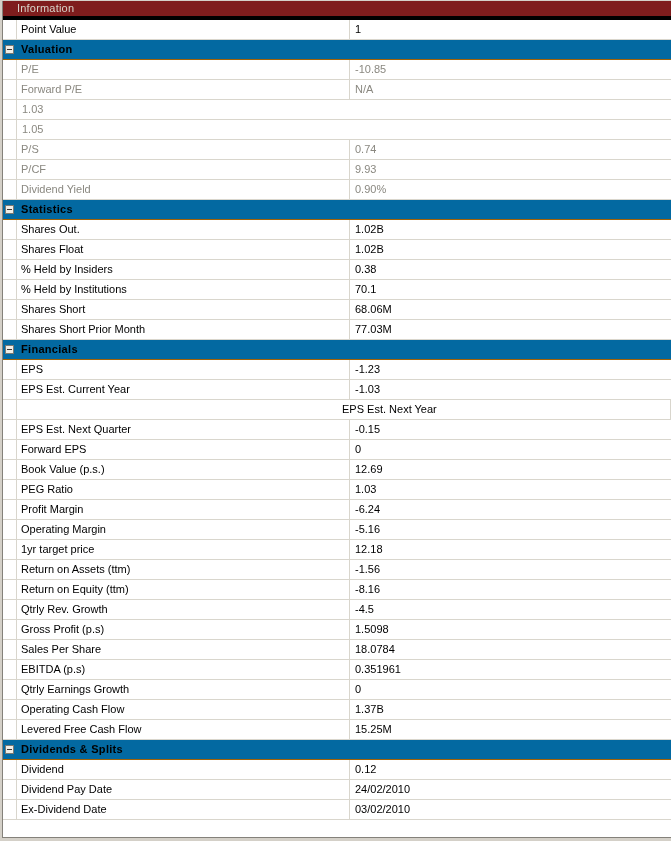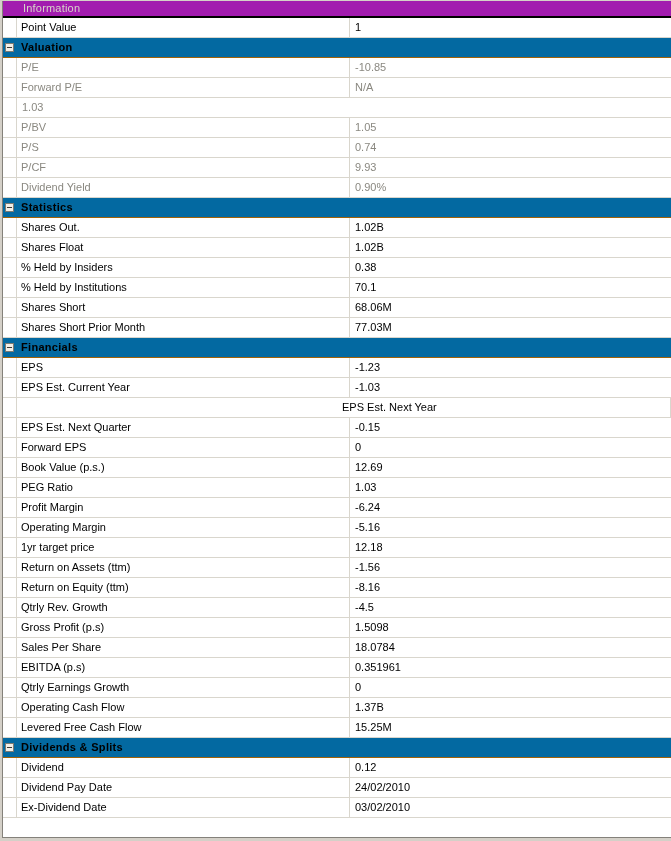--- a/index.html
+++ b/index.html
@@ -15,25 +15,25 @@
   .inner {
     width:669px; height:837px;
     border-left:1px solid #84817a;
     border-bottom:1px solid #84817a;
     background:#ffffff;
     display:flex; flex-direction:column;
     overflow:hidden;
   }
   .titlebar {
     flex:0 0 17px;
-    background:#a21caf;
-    border-bottom:2px solid #000000;
+    background:#7f1d1d;
+    border-bottom:4px solid #000000;
     color:#d8d4ca;
     line-height:15px;
-    padding-left:20px;
+    padding-left:14px;
     letter-spacing:0.2px;
     user-select:none;
   }
   .tbody { flex:1 1 auto; display:flex; flex-direction:column; overflow:hidden; }
 
   .row {
     flex:0 0 20px;
     display:flex;
     align-items:stretch;
     border-bottom:1px solid #d9d6cd;
@@ -116,21 +116,20 @@
           <div class="col-expand"></div>
           <div class="col-label">Forward P/E</div>
           <div class="col-value">N/A</div>
         </div>
         <div class="row disabled">
           <div class="col-expand"></div>
           <div class="col-value">1.03</div>
         </div>
         <div class="row disabled">
           <div class="col-expand"></div>
-          <div class="col-label">P/BV</div>
           <div class="col-value">1.05</div>
         </div>
         <div class="row disabled">
           <div class="col-expand"></div>
           <div class="col-label">P/S</div>
           <div class="col-value">0.74</div>
         </div>
         <div class="row disabled">
           <div class="col-expand"></div>
           <div class="col-label">P/CF</div>

